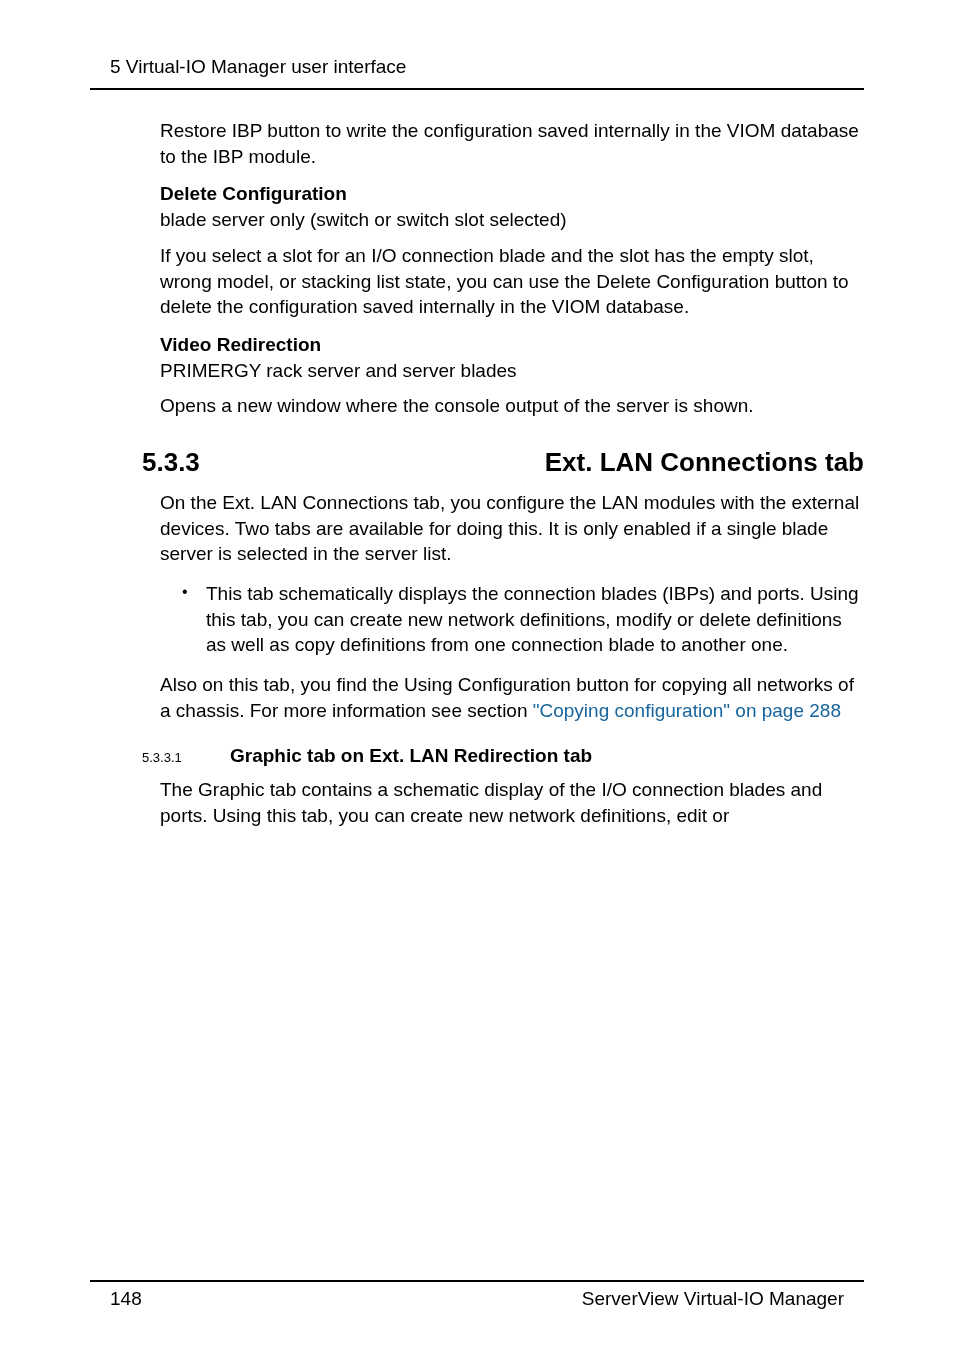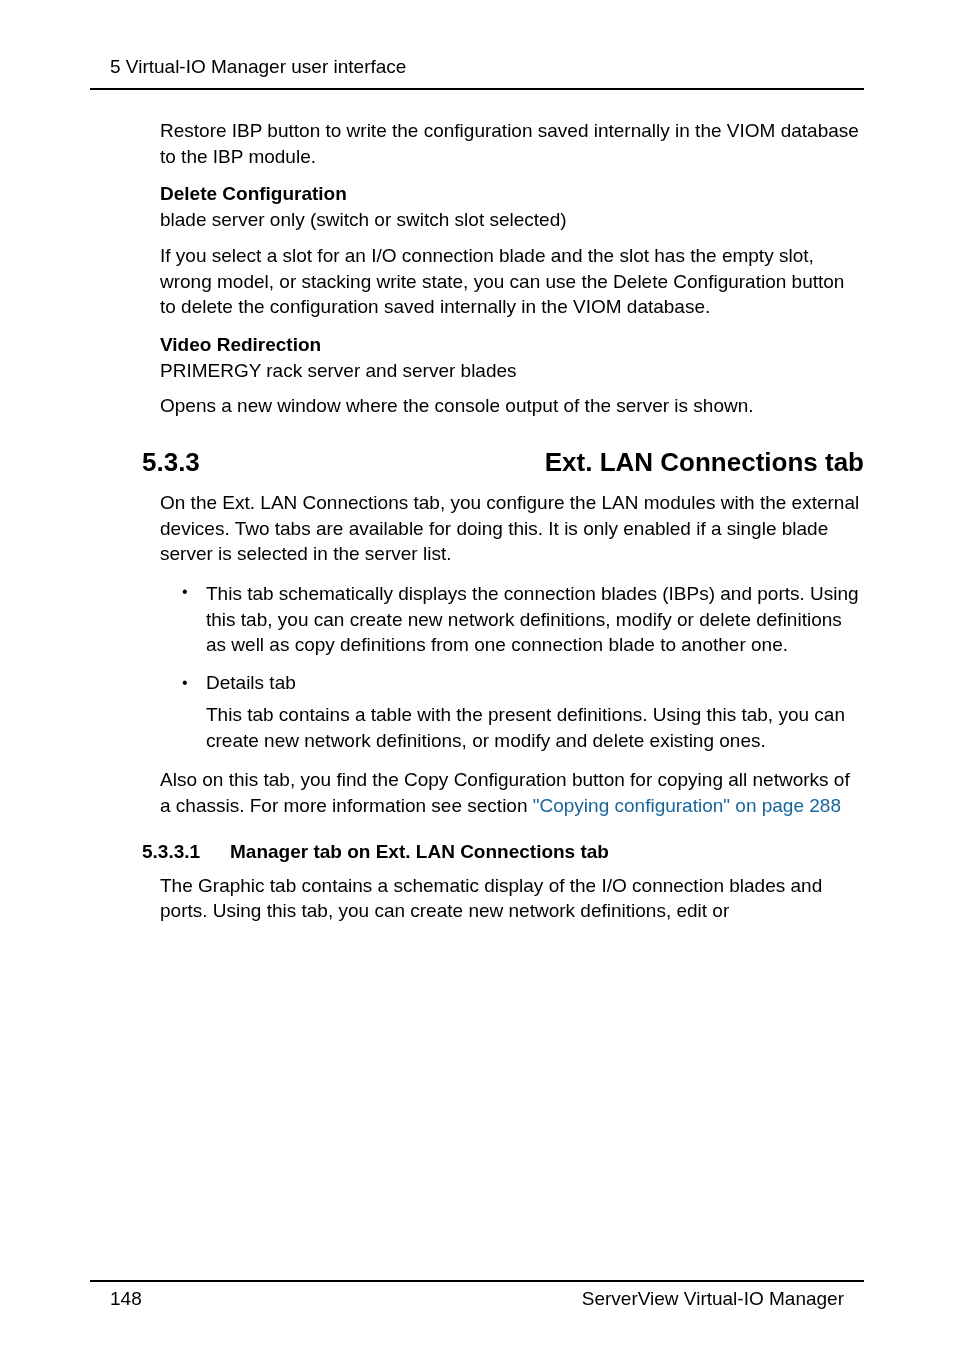--- a/index.html
+++ b/index.html
@@ -58,22 +58,22 @@
   .h2-title {
     font-size: 26px;
     font-weight: bold;
   }
   .h3-row {
     display: flex;
     align-items: baseline;
     margin: 22px 0 10px 0;
   }
   .h3-num {
-    font-size: 19px;
-    font-weight: bold;
+    font-size: 13px;
+    font-weight: normal;
     width: 88px;
     flex-shrink: 0;
     margin-left: -18px;
   }
   .h3-title {
     font-size: 19px;
     font-weight: bold;
   }
   ul.bullets {
     list-style: none;
@@ -130,48 +130,44 @@
 
   <div class="running-header">5 Virtual-IO Manager user interface</div>
   <hr class="header-rule">
 
   <div class="content">
 
     <p class="para indent"><b>Restore IBP</b> button to write the configuration saved internally in the VIOM database to the IBP module.</p>
 
     <div class="term">Delete Configuration</div>
     <p class="para indent" style="margin-bottom:10px;">blade server only (switch or switch slot selected)</p>
-    <p class="para indent">If you select a slot for an I/O connection blade and the slot has the <b>empty slot</b>, <b>wrong model</b>, or <b>stacking write</b> state, you can use the <b>Delete Configuration</b> button to delete the configuration saved internally in the VIOM database.</p>
+    <p class="para indent">If you select a slot for an I/O connection blade and the slot has the <b>empty slot</b>, <b>wrong model</b>, or <b>stacking list</b> state, you can use the <b>Delete Configuration</b> button to delete the configuration saved internally in the VIOM database.</p>
 
     <div class="term">Video Redirection</div>
     <p class="para indent" style="margin-bottom:10px;">PRIMERGY rack server and server blades</p>
     <p class="para indent">Opens a new window where the console output of the server is shown.</p>
 
     <div class="h2-row">
       <div class="h2-num">5.3.3</div>
       <div class="h2-title">Ext. LAN Connections tab</div>
     </div>
 
     <p class="para">On the <b>Ext. LAN Connections</b> tab, you configure the LAN modules with the external devices. Two tabs are available for doing this. It is only enabled if a single blade server is selected in the server list.</p>
 
     <ul class="bullets">
       <li>
         <div class="bullet-body">This tab schematically displays the connection blades (IBPs) and ports. Using this tab, you can create new network definitions, modify or delete definitions as well as copy definitions from one connection blade to another one.</div>
       </li>
-      <li>
-        <div class="bullet-label"><b>Details</b> tab</div>
-        <div class="bullet-body">This tab contains a table with the present definitions. Using this tab, you can create new network definitions, or modify and delete existing ones.</div>
-      </li>
     </ul>
 
-    <p class="para">Also on this tab, you find the <b>Copy Configuration</b> button for copying all networks of a chassis. For more information see section <span class="link">"Copying configuration" on page 288</span></p>
+    <p class="para">Also on this tab, you find the <b>Using Configuration</b> button for copying all networks of a chassis. For more information see section <span class="link">"Copying configuration" on page 288</span></p>
 
     <div class="h3-row">
       <div class="h3-num">5.3.3.1</div>
-      <div class="h3-title">Manager tab on Ext. LAN Connections tab</div>
+      <div class="h3-title">Graphic tab on Ext. LAN Redirection tab</div>
     </div>
 
     <p class="para">The <b>Graphic</b> tab contains a schematic display of the I/O connection blades and ports. Using this tab, you can create new network definitions, edit or</p>
 
   </div>
 
   <div class="footer">
     <hr class="footer-rule">
     <div class="footer-row">
       <span>148</span>

